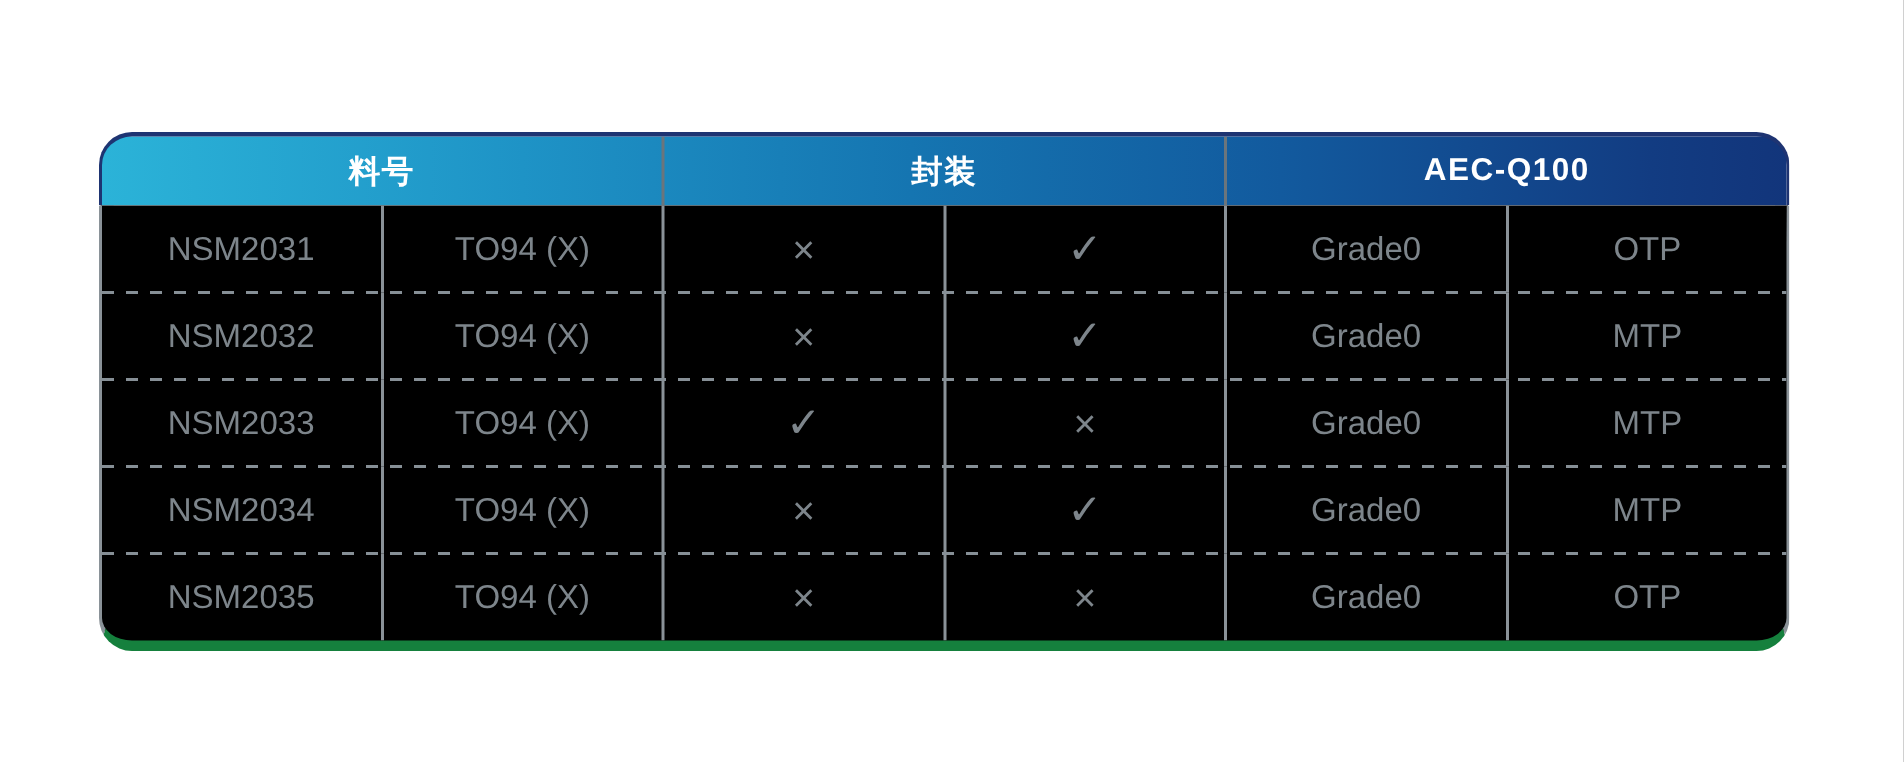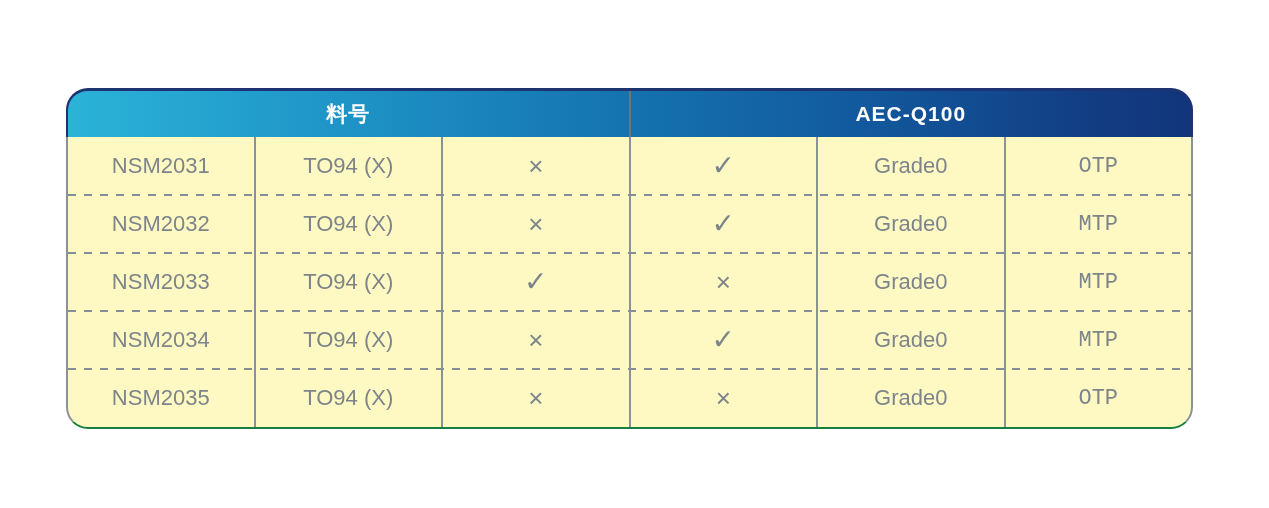--- a/index.html
+++ b/index.html
@@ -38,23 +38,23 @@
     font-size: 21px;
     font-weight: bold;
     letter-spacing: 1px;
     border-right: 2px solid #6b757c;
   }
   .th:last-child { border-right: none; }
   
   .tbody {
     border-left: 2px solid #8a9298;
     border-right: 2px solid #8a9298;
-    border-bottom: 2px solid #15803d;
+    border-bottom: 7px solid #15803d;
     border-radius: 0 0 22px 22px;
-    background: #fef9c3;
+    background: #000000;
     overflow: hidden;
     text-align: center;
   }
   .tr {
     position: relative;
     display: flex;
     height: 58px;
   }
   .tr + .tr::before {
     content: "";
@@ -65,31 +65,32 @@
       #868f96 0px, #868f96 8px, transparent 8px, transparent 16px);
     pointer-events: none;
   }
   .td {
     flex: 1 1 0;
     display: flex; align-items: center; justify-content: center;
     color: #7d858b;
     font-size: 22px;
     border-right: 2px solid #8a9298;
   }
-  .td:last-child { border-right: none; font-family: Liberation Mono, monospace; }
+  .td:last-child { border-right: none; }
   .mark-check { font-size: 28px; line-height: 1; color: #7d858b; }
   .mark-cross { font-size: 26px; line-height: 1; color: #7d858b; }
 </style>
 </head>
 <body>
 
 <div class="canvas">
   <div class="tbl">
     <div class="thead">
         <div class="th">料号</div>
+        <div class="th">封装</div>
         <div class="th">AEC-Q100</div>
       </div>
     <div class="tbody">
         <div class="tr">
           <div class="td">NSM2031</div>
           <div class="td">TO94 (X)</div>
           <div class="td">
             <span class="mark-cross">×</span>
           </div>
           <div class="td">

